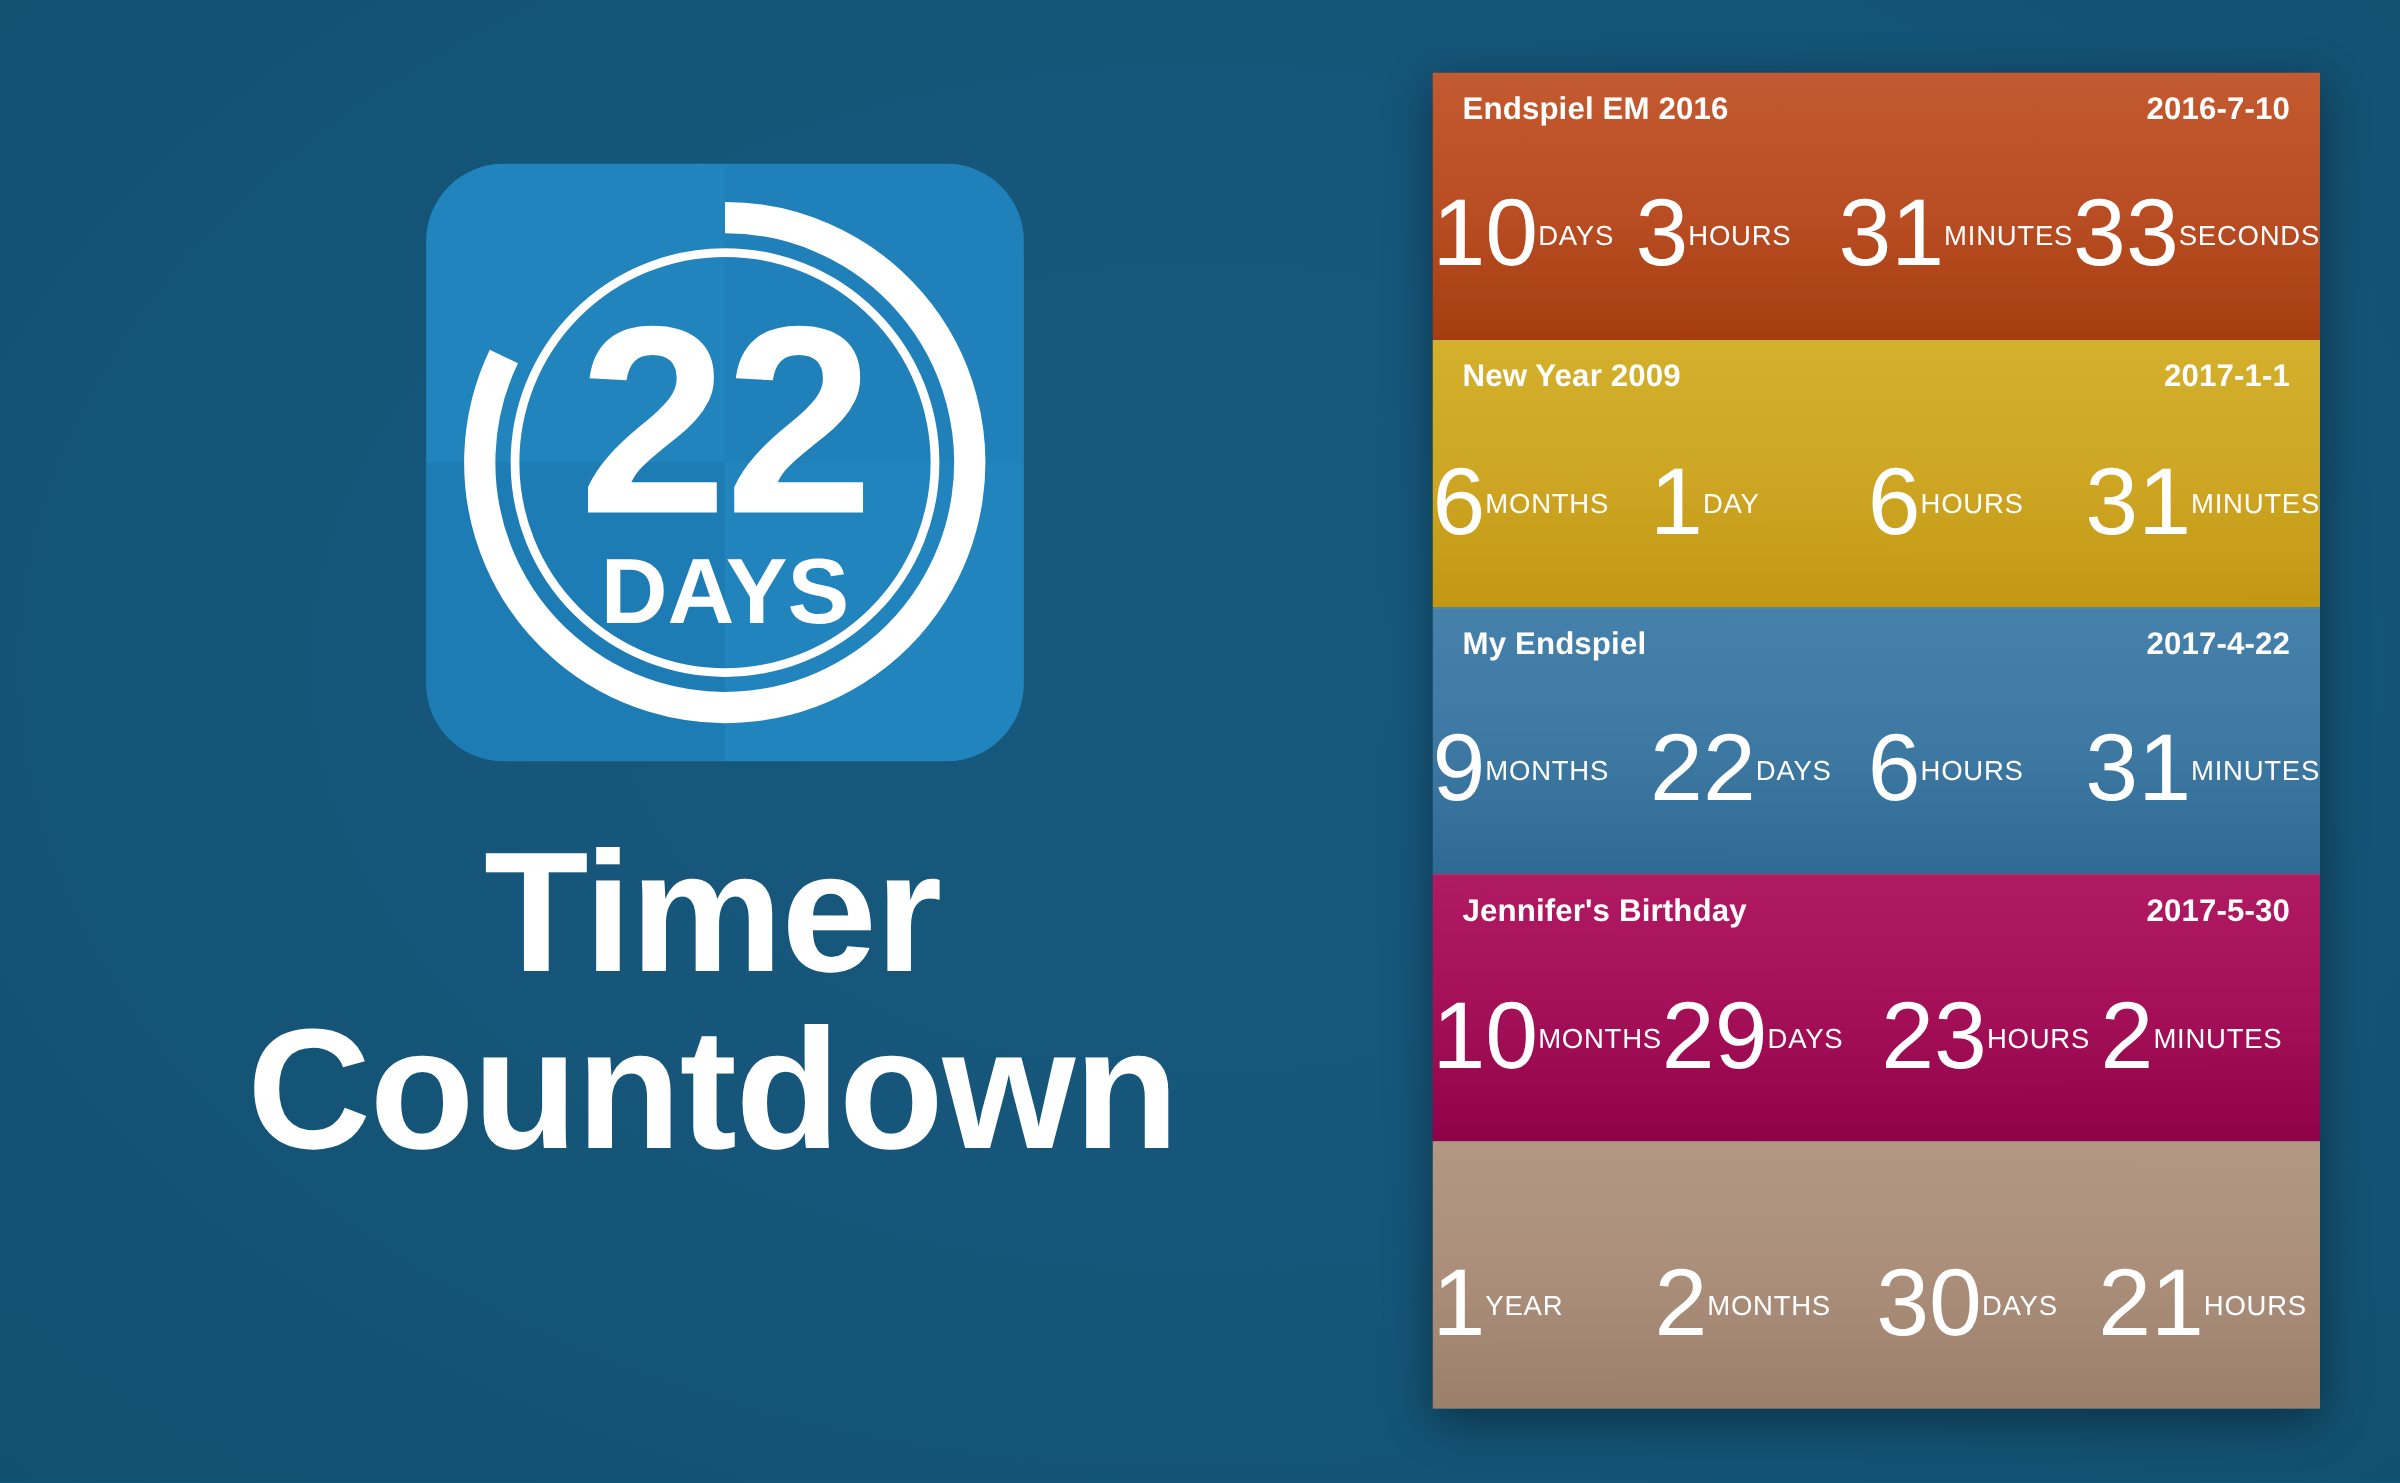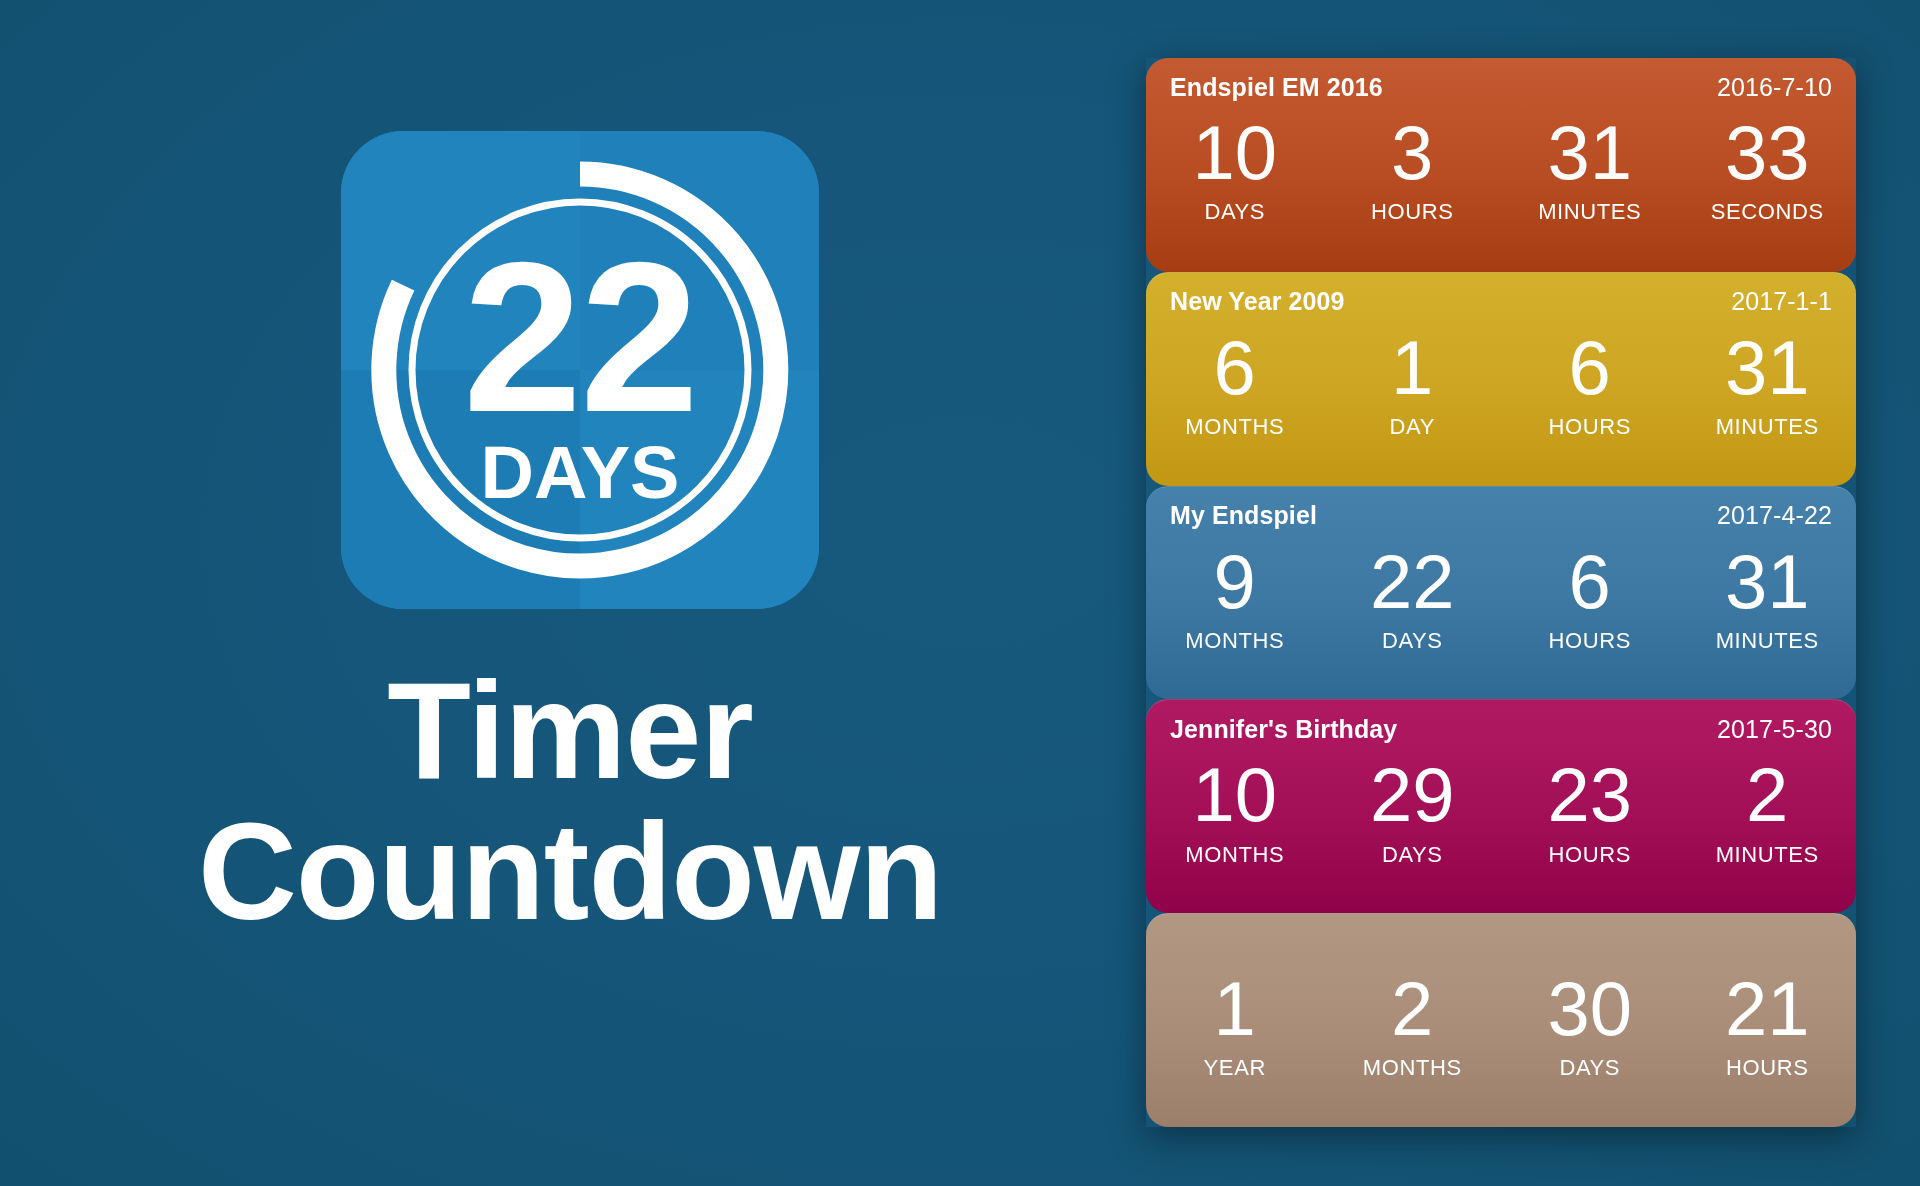--- a/index.html
+++ b/index.html
@@ -106,21 +106,20 @@
     box-shadow: 0 10px 34px rgba(0,0,0,0.40);
     overflow: hidden;
   }
 
   .countdown-row {
     position: relative;
     height: 213.8px;
     box-sizing: border-box;
     padding: 6px;
     color: #ffffff;
-    border-radius: 22px;
   }
   .countdown-row + .countdown-row {
     border-top: 1px solid rgba(255,255,255,0.22);
   }
 
   .row-head {
     position: absolute;
     left: 0;
     right: 0;
     top: 12px;
@@ -132,37 +131,37 @@
     box-sizing: border-box;
   }
   .event-name {
     font-size: 25px;
     font-weight: 700;
     letter-spacing: 0.1px;
     white-space: nowrap;
   }
   .event-date {
     font-size: 25px;
-    font-weight: 400;
+    font-weight: 700;
     letter-spacing: 0.1px;
     white-space: nowrap;
   }
 
   .row-units {
     position: absolute;
     left: 0;
     right: 0;
     top: 52px;
     bottom: 8px;
     display: flex;
   }
   .unit-cell {
     flex: 1 1 0;
     display: flex;
-    flex-direction: column;
+    flex-direction: row;
     align-items: center;
     justify-content: flex-start;
   }
   .unit-value {
     font-size: 76px;
     font-weight: 300;
     line-height: 1.12;
     letter-spacing: 0px;
   }
   .unit-label {

